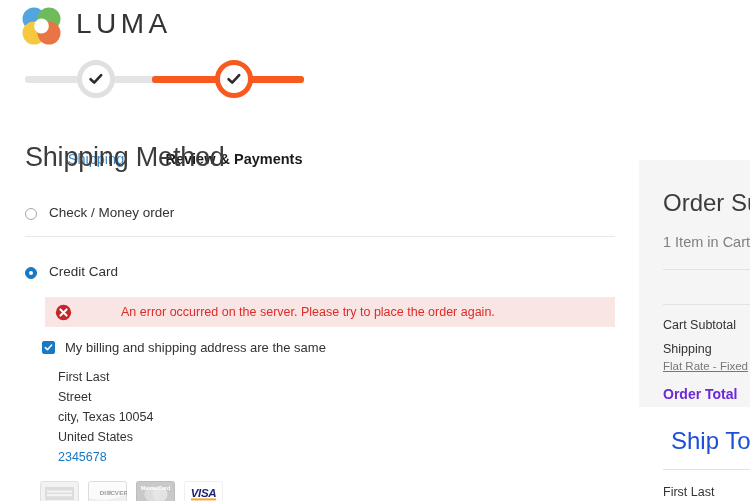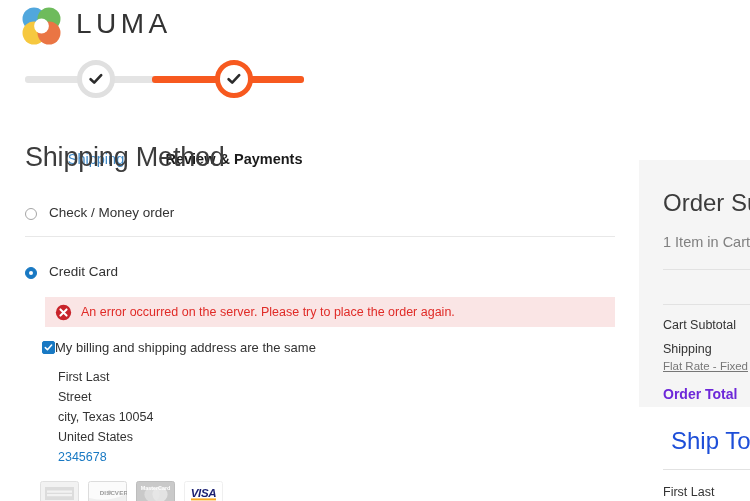--- a/index.html
+++ b/index.html
@@ -74,37 +74,38 @@
   .divider {
     margin: 16px 25px 0 25px; height: 1px; background: #e8e8e8;
     border: 0;
   }
 
   
   .error-box {
     margin: 18px 25px 0 45px; background: #fae5e5;
     height: 30px; display: flex; align-items: center;
     padding-left: 10px;
+    gap: 40px;
   }
   .error-icon { width: 17px; height: 17px; flex: 0 0 auto; display: block; }
   .error-text {
     margin-left: 9px; font-size: 12.5px; color: #e02b27; line-height: 16px;
   }
 
   
   .billing-row {
     margin: 13px 0 0 42px; display: flex; align-items: center;
   }
   .checkbox {
     width: 13px; height: 13px; border-radius: 2px;
     background: #1979c3; border: 1px solid #1979c3;
     flex: 0 0 auto; position: relative;
   }
   .checkbox svg { position: absolute; left: 1px; top: 1px; width: 9px; height: 9px; }
-  .billing-label { font-size: 13px; color: #333333; }
+  .billing-label { margin-left: 10px; font-size: 13px; color: #333333; }
 
   
   .address { margin: 12px 0 0 58px; }
   .address-line {
     font-size: 12.5px; color: #333333; line-height: 20px; white-space: nowrap;
   }
   .address-phone { color: #1979c3; }
 
   
   .cards { margin: 14px 0 0 40px; display: flex; align-items: center; gap: 9px; }

